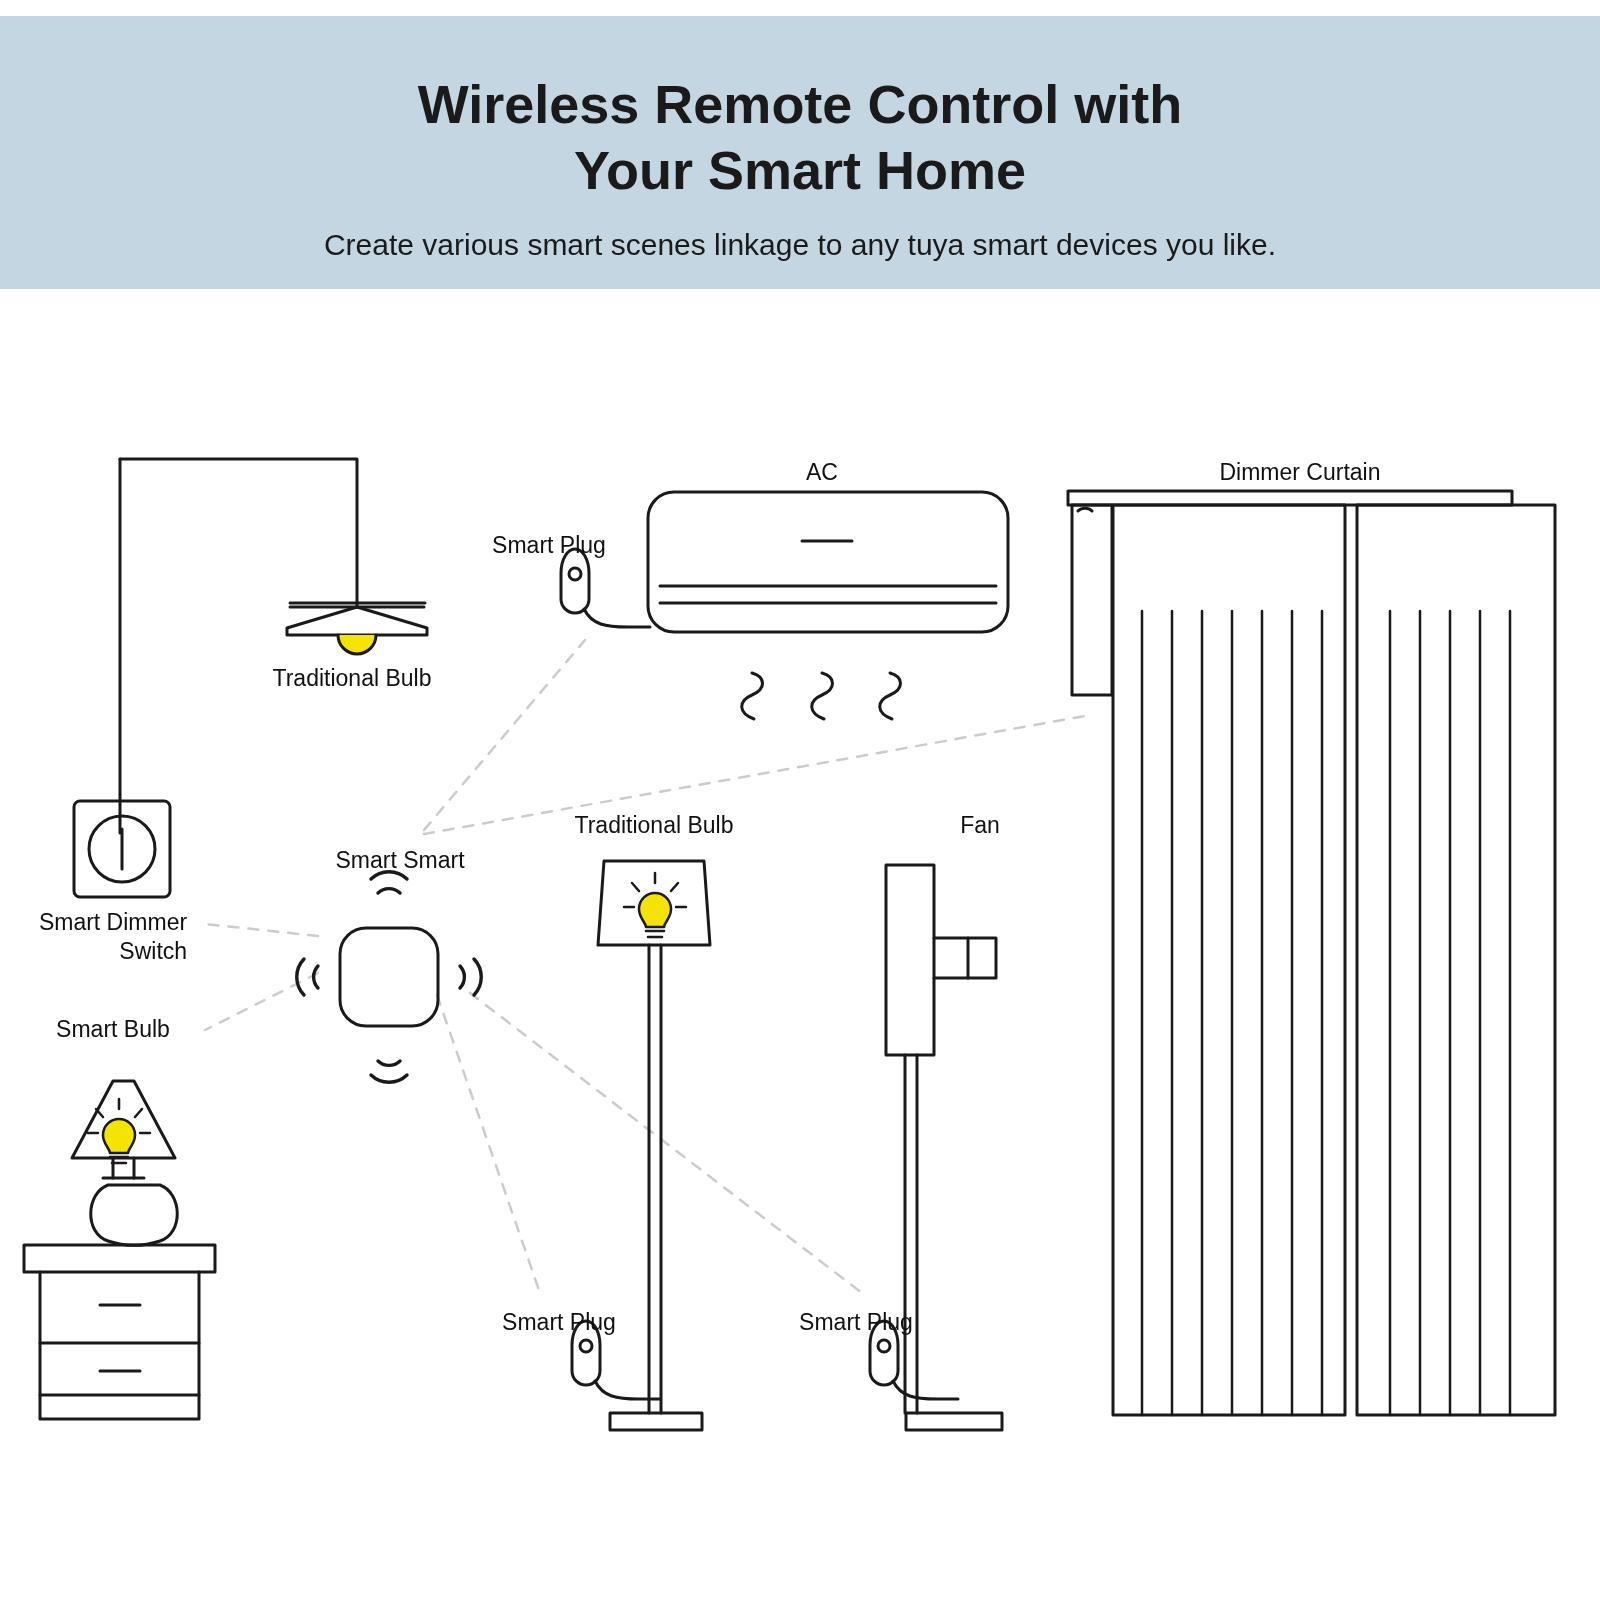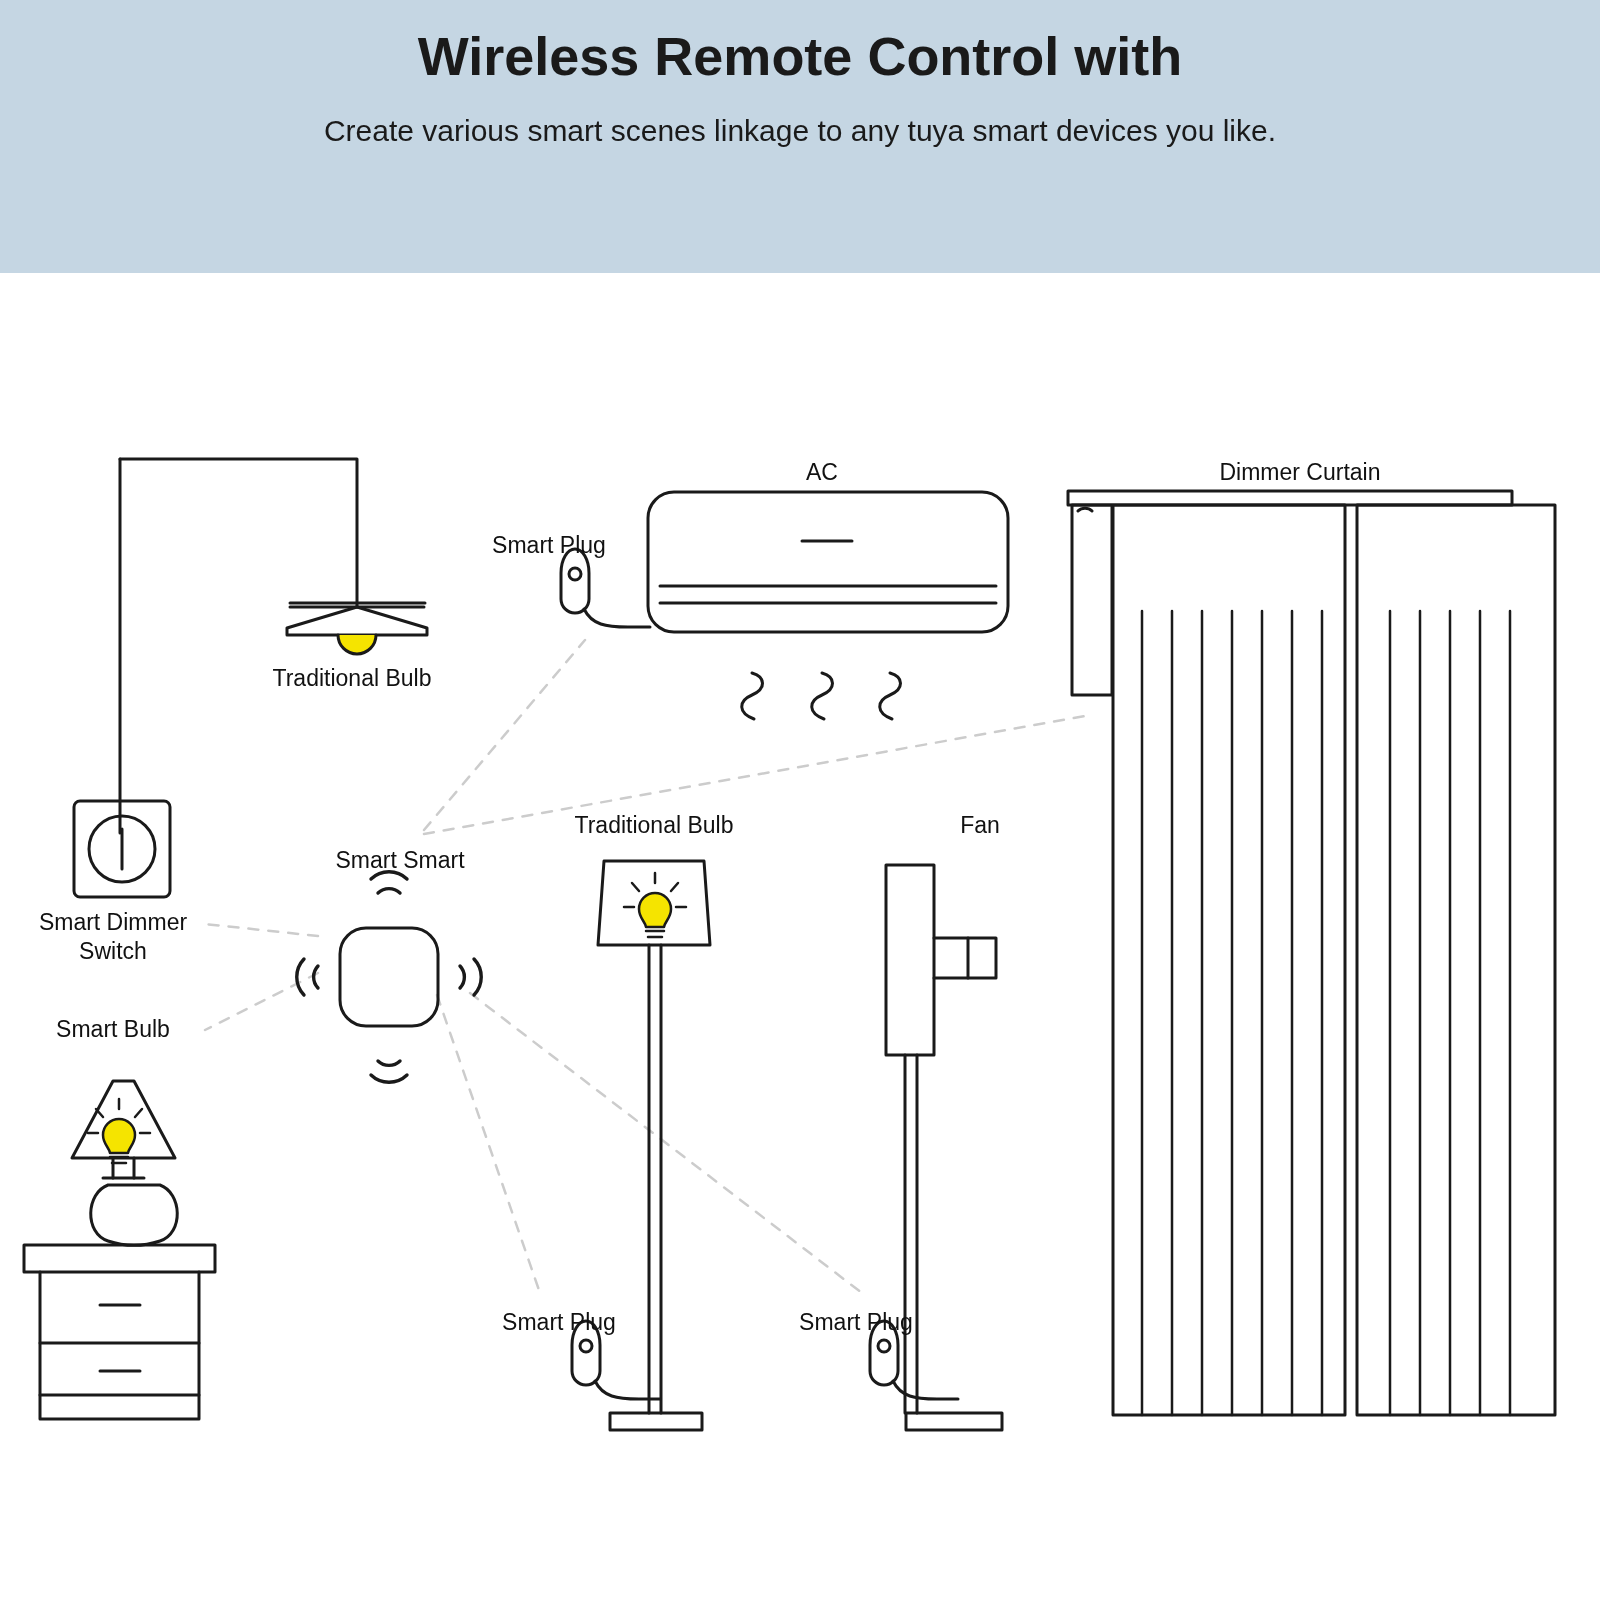--- a/index.html
+++ b/index.html
@@ -4,25 +4,25 @@
 <style>
   html,body{margin:0;padding:0;}
   body{
     width:1600px;height:1600px;
     background:#ffffff;
     font-family:"Liberation Sans", sans-serif;
     overflow:hidden;
     position:relative;
   }
   .header{
-    position:absolute;left:0;top:0;width:1600px;height:273px;
+    position:absolute;left:0;top:16px;width:1600px;height:273px;
     background:#c5d6e3;
     box-sizing:border-box;
     display:flex;flex-direction:column;align-items:center;justify-content:flex-start;
-    padding-top:24px;
+    padding-top:56px;
   }
   .header h1{
     margin:0;
     font-size:54px;
     font-weight:700;
     color:#1a1a1a;
     line-height:1.22;
     text-align:center;
     letter-spacing:0px;
   }
@@ -37,29 +37,30 @@
     position:absolute;left:0;top:273px;width:1600px;height:1327px;
   }
   .stage svg{display:block;}
   .lbl{
     position:absolute;
     font-size:23px;
     color:#111;
     white-space:nowrap;
     font-weight:400;
   }
-  .lbl.center{transform:translateX(-50%);text-align:center;}
+  .lbl.center{transform:translateX(-50%);text-align:right;}
   .lbl.two-line{line-height:1.25;}
 </style>
 </head>
 <body>
 
 <div class="header">
   <h1>
     <span>Wireless Remote Control with</span><br>
+    <span>Your Smart Home</span>
   </h1>
   <div class="sub">Create various smart scenes linkage to any tuya smart devices you like.</div>
 </div>
 
 <div class="stage">
   <svg width="1600" height="1327" viewBox="0 0 1600 1327">
     <g fill="none" stroke="#1a1a1a" stroke-width="3" stroke-linecap="round" stroke-linejoin="round">
 
       <g stroke="#cccccc" stroke-width="2.5" stroke-dasharray="10 10">
         <path d="M424,557 L585,367"></path>

